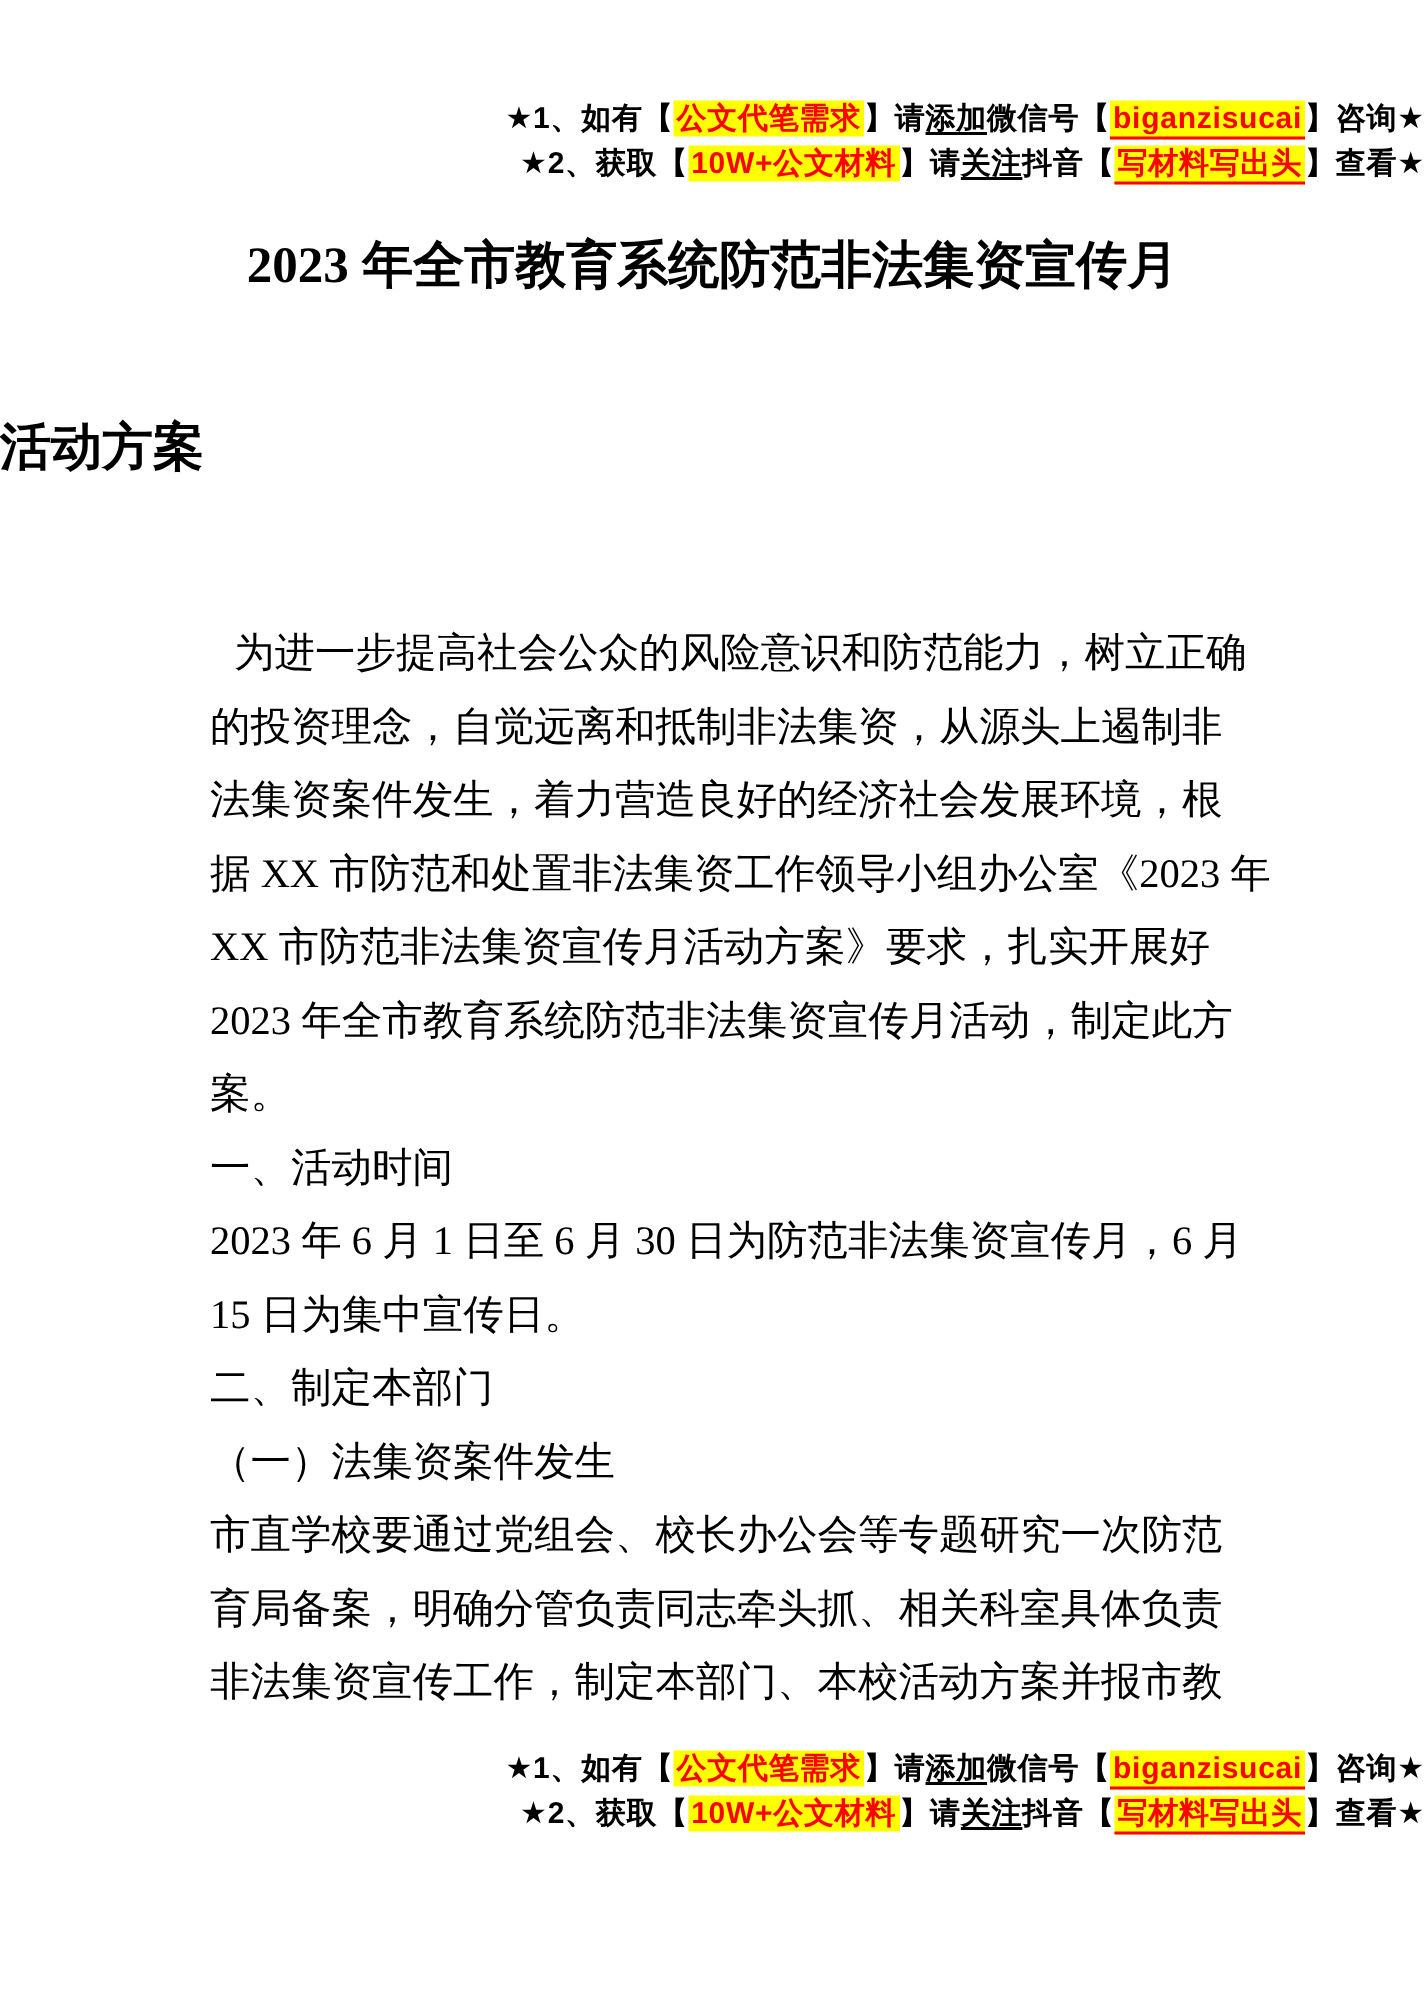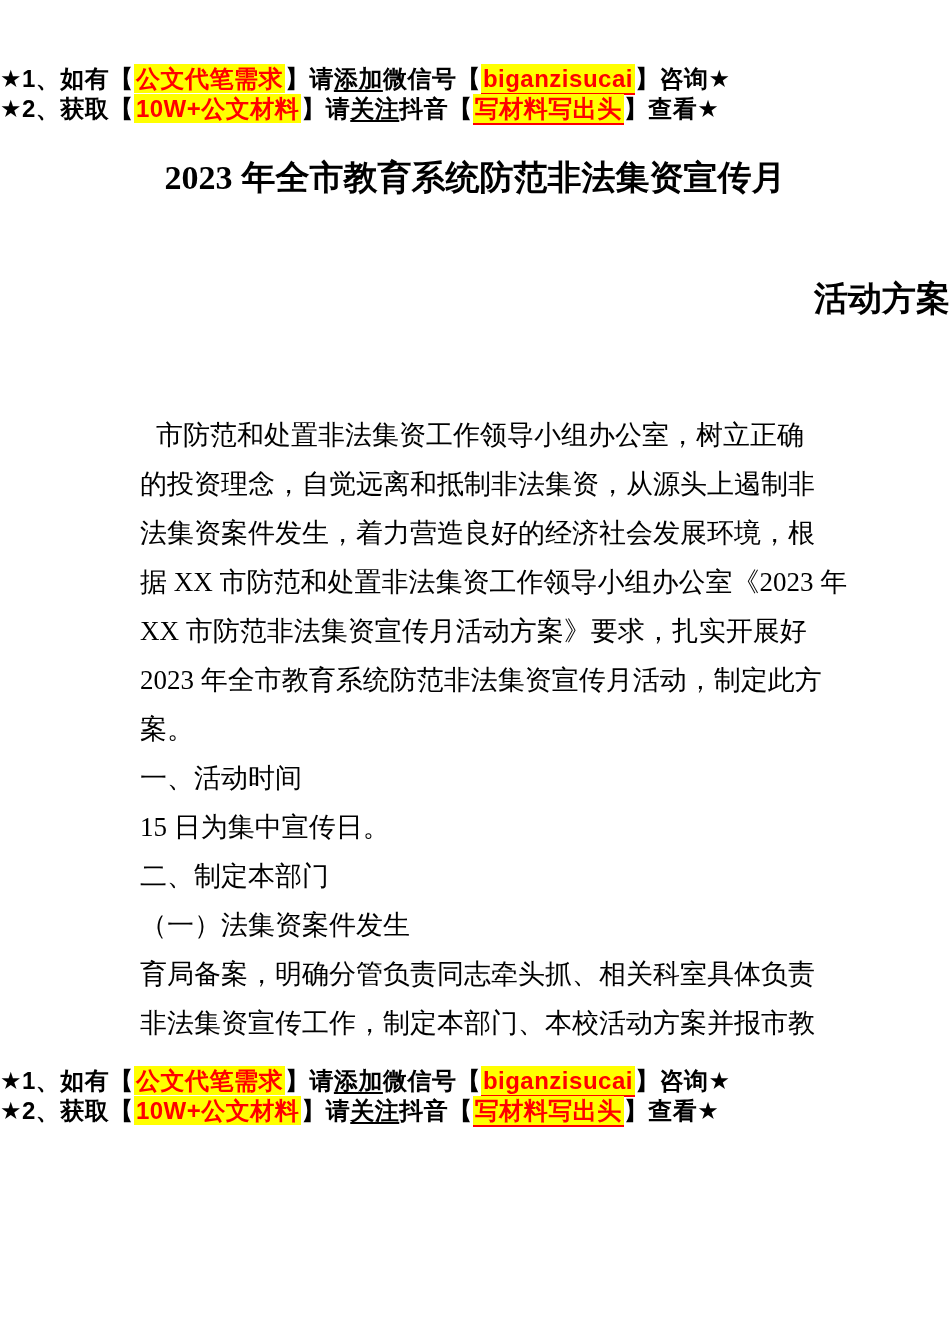--- a/index.html
+++ b/index.html
@@ -7,24 +7,24 @@
     position: relative;
     width: 950px;
     height: 1344px;
     margin: 0 auto;
     background: #ffffff;
     overflow: hidden;
     color: #000000;
   }
   
   .notice {
-    text-align: left;
+    text-align: right;
     font-family: "Liberation Sans", "DejaVu Sans", sans-serif;
     font-weight: bold;
-    font-size: 24px;
+    font-size: 20px;
     line-height: 30px;
     color: #000000;
     letter-spacing: 0.5px;
     white-space: nowrap;
   }
   .notice-top { padding-top: 64px; }
   .notice-bottom { margin-top: 18px; }
   .hl {
     background: #FFFF00;
     color: #FF0000;
@@ -48,21 +48,21 @@
   .title-num {
     font-family: "Liberation Serif", "DejaVu Serif", serif;
     margin-right: 9px;
   }
   .title-cjk, .title-line2 {
     font-family: "Liberation Sans", "DejaVu Sans", sans-serif;
     text-align: center;
   }
   .title-line2 {
     margin-top: 74px;
-    text-align: right;
+    text-align: left;
     font-size: 34px;
     line-height: 46px;
     font-weight: bold;
   }
   
   .doc-body {
     margin-top: 90px;
     padding: 0 118px 0 140px;
     font-family: "Liberation Serif", "DejaVu Serif", serif;
     font-size: 27px;
@@ -85,31 +85,33 @@
       <span>★2、获取【</span><span class="hl">10W+公文材料</span><span>】请</span><span class="u-black">关注</span><span>抖音【</span><span class="hl hl-u">写材料写出头</span><span>】查看★</span>
     </div>
   </div>
 
   <div class="title-line1">
     <span class="title-num">2023</span><span class="title-cjk">年全市教育系统防范非法集资宣传月</span>
   </div>
   <div class="title-line2">活动方案</div>
 
   <div class="doc-body">
-    <div class="bline indent">市防范和处置非法集资工作领导小组办公室，树立正确</div>
+    <div class="bline indent">为进一步提高社会公众的风险意识和防范能力，树立正确</div>
     <div class="bline">的投资理念，自觉远离和抵制非法集资，从源头上遏制非</div>
     <div class="bline">法集资案件发生，着力营造良好的经济社会发展环境，根</div>
     <div class="bline">据 XX 市防范和处置非法集资工作领导小组办公室《2023 年</div>
     <div class="bline">XX 市防范非法集资宣传月活动方案》要求，扎实开展好</div>
     <div class="bline">2023 年全市教育系统防范非法集资宣传月活动，制定此方</div>
     <div class="bline">案。</div>
     <div class="bline">一、活动时间</div>
+    <div class="bline">2023 年 6 月 1 日至 6 月 30 日为防范非法集资宣传月，6 月</div>
     <div class="bline">15 日为集中宣传日。</div>
     <div class="bline">二、制定本部门</div>
     <div class="bline">（一）法集资案件发生</div>
+    <div class="bline">市直学校要通过党组会、校长办公会等专题研究一次防范</div>
     <div class="bline">育局备案，明确分管负责同志牵头抓、相关科室具体负责</div>
     <div class="bline">非法集资宣传工作，制定本部门、本校活动方案并报市教</div>
   </div>
 
   <div class="notice notice-bottom">
     <div>
       <span>★1、如有【</span><span class="hl">公文代笔需求</span><span>】请</span><span class="u-black">添加</span><span>微信号【</span><span class="hl hl-u">biganzisucai</span><span>】咨询★</span>
     </div>
     <div>
       <span>★2、获取【</span><span class="hl">10W+公文材料</span><span>】请</span><span class="u-black">关注</span><span>抖音【</span><span class="hl hl-u">写材料写出头</span><span>】查看★</span>

